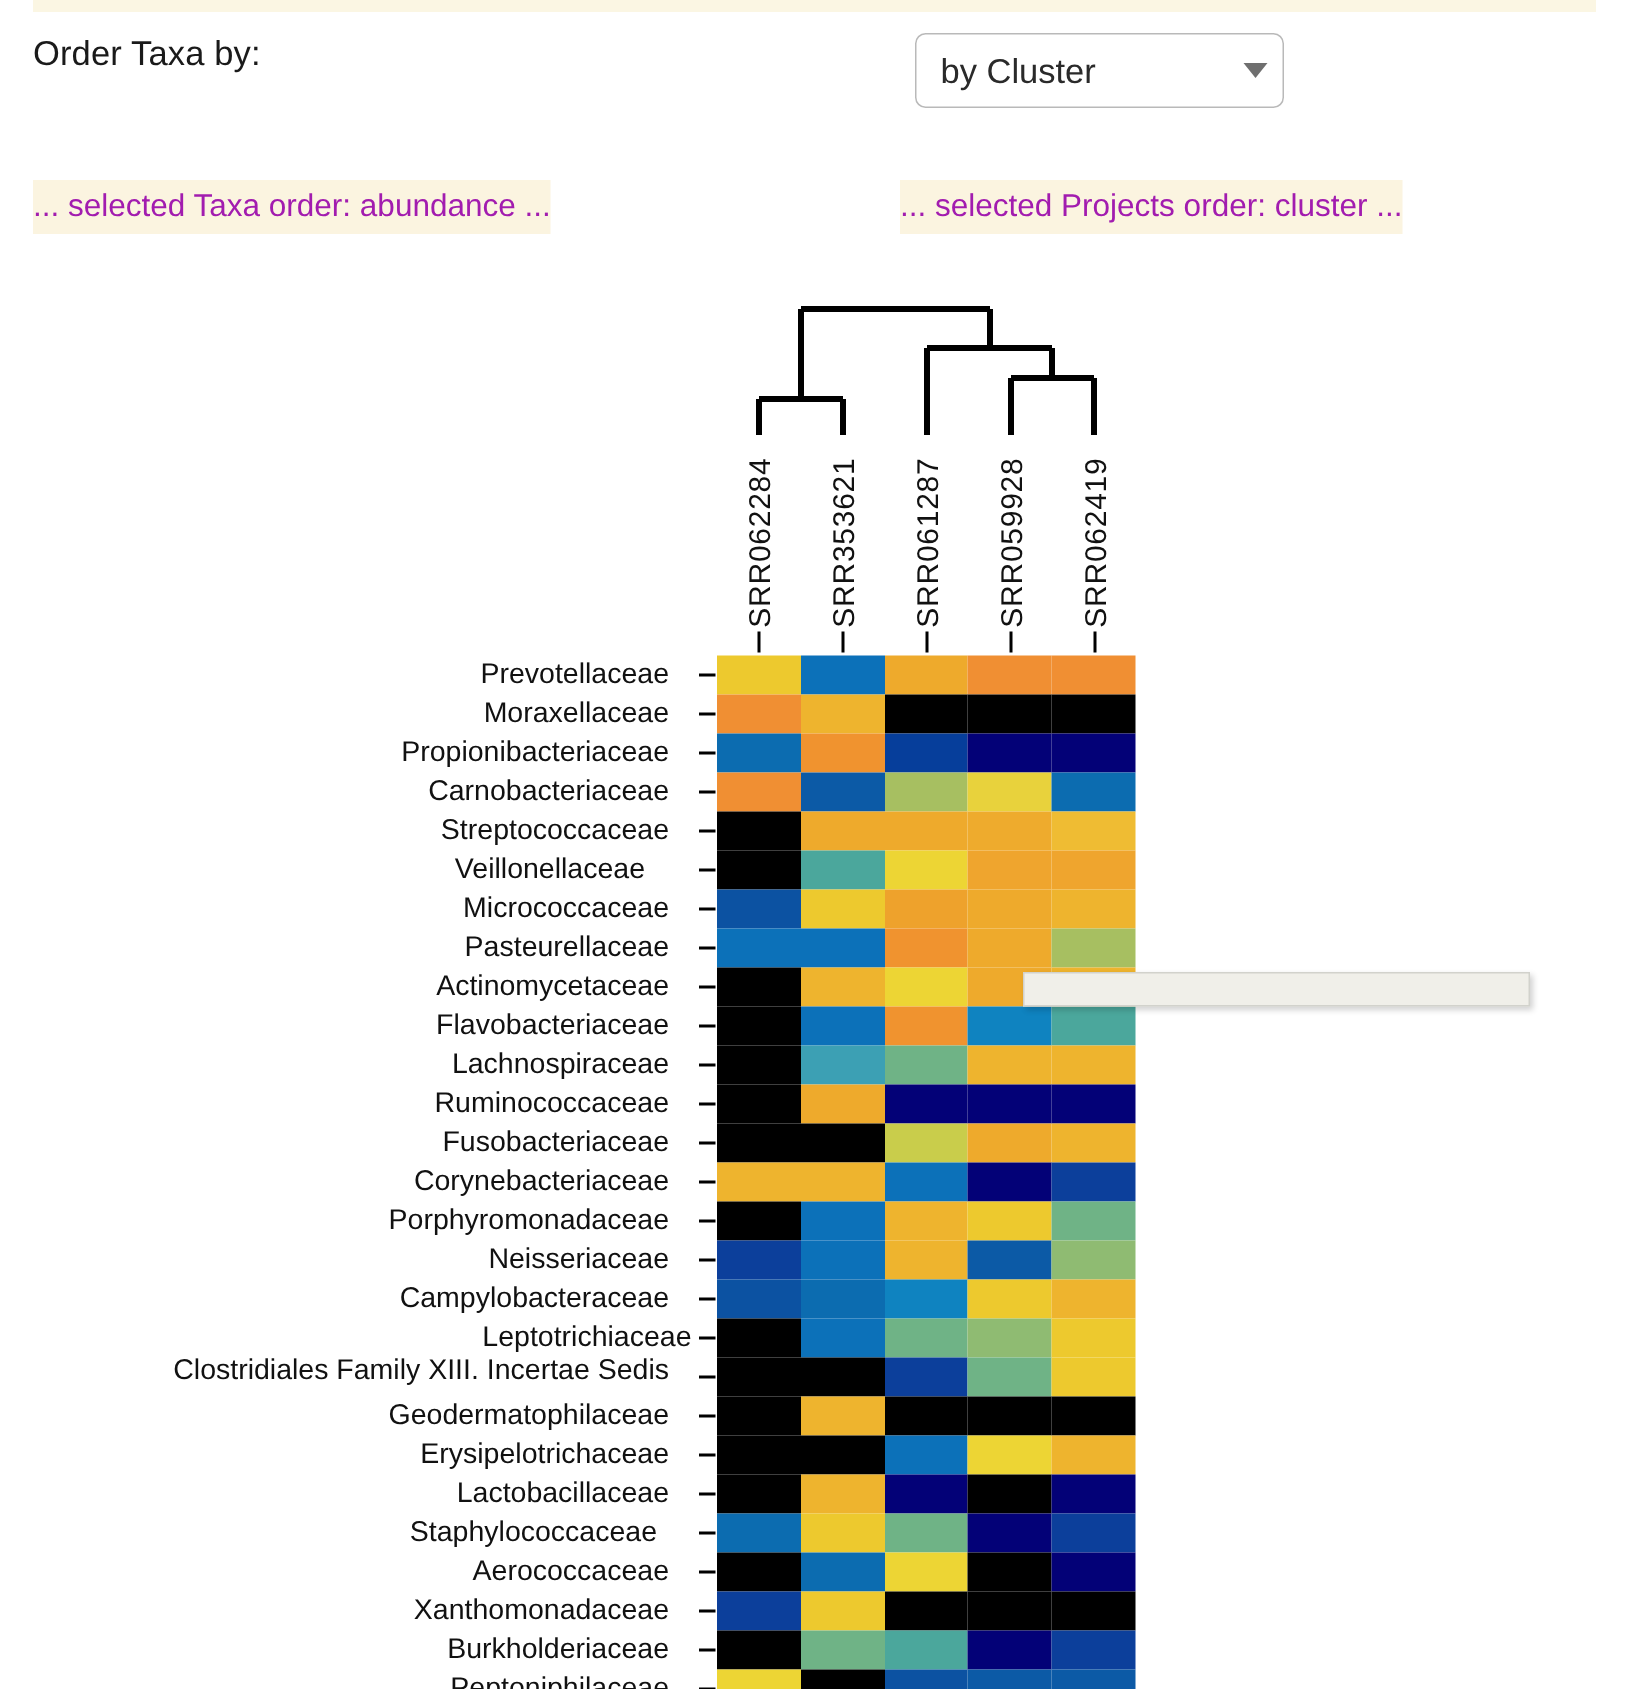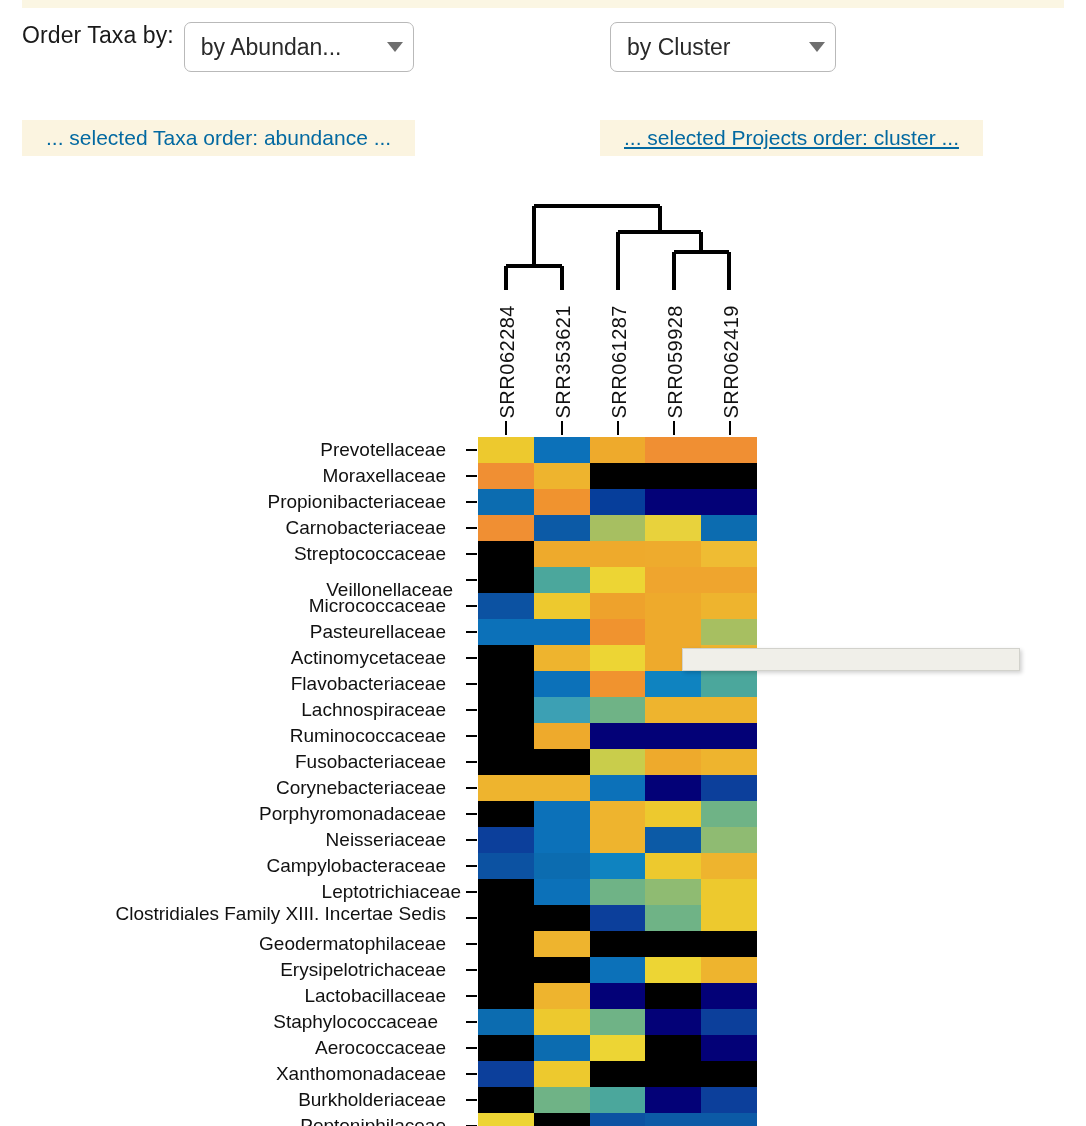--- a/index.html
+++ b/index.html
@@ -42,21 +42,21 @@
     height: 50px;
     border: 1px solid #b9b9b9;
     border-radius: 7px;
     background: #ffffff;
     display: flex;
     align-items: center;
     padding: 0 10px 0 16px;
     cursor: pointer;
   }
   #select-taxa     { width: 230px; }
-  #select-projects { width: 226px; }
+  #select-projects { width: 246px; }
 
   .select-value {
     flex: 1 1 auto;
     font-size: 23px;
     color: #2a2a2a;
     white-space: nowrap;
     overflow: hidden;
   }
   .caret {
     flex: 0 0 auto;
@@ -65,26 +65,26 @@
     border-right: 8px solid transparent;
     border-top: 10px solid #6f6f6f;
     margin-left: 6px;
   }
 
   
   .status-banner {
     position: absolute;
     background: #fbf4e0;
     font-size: 21px;
-    color: #0369a1;
-    padding: 6px 24px;
+    color: #a21caf;
+    padding: 6px 0;
     white-space: nowrap;
   }
   #status-taxa     { left: 22px;  top: 120px; }
-  #status-projects { left: 600px; top: 120px; text-decoration: underline; }
+  #status-projects { left: 600px; top: 120px; }
 
   
   #plot { position: absolute; left: 0; top: 0; width: 1086px; height: 1126px; }
 
   
   #dendrogram { position: absolute; left: 478px; top: 190px; }
 
   
   .col-label {
     position: absolute;
@@ -153,24 +153,20 @@
 </style>
 </head>
 <body>
 
 <div id="top-strip"></div>
 
 <div id="controls">
 
   <div class="ctrl-group" id="ctrl-taxa">
     <span class="ctrl-label">Order Taxa by:</span>
-    <div class="select-box" id="select-taxa">
-      <span class="select-value">by Abundan...</span>
-      <span class="caret"></span>
-    </div>
   </div>
 
   <div class="ctrl-group" id="ctrl-projects">
     <div class="select-box" id="select-projects">
       <span class="select-value">by Cluster</span>
       <span class="caret"></span>
     </div>
   </div>
 
 </div>
@@ -218,21 +214,21 @@
       <span class="row-label" style="top: 0px; right: 20px;">Prevotellaceae</span>
       <span class="row-tick" style="top: 12px;"></span>
       <span class="row-label" style="top: 26px; right: 20px;">Moraxellaceae</span>
       <span class="row-tick" style="top: 38px;"></span>
       <span class="row-label" style="top: 52px; right: 20px;">Propionibacteriaceae</span>
       <span class="row-tick" style="top: 64px;"></span>
       <span class="row-label" style="top: 78px; right: 20px;">Carnobacteriaceae</span>
       <span class="row-tick" style="top: 90px;"></span>
       <span class="row-label" style="top: 104px; right: 20px;">Streptococcaceae</span>
       <span class="row-tick" style="top: 116px;"></span>
-      <span class="row-label" style="top: 130px; right: 13px; margin-top: 10px;">Veillonellaceae</span>
+      <span class="row-label" style="top: 130px; right: 36px;">Veillonellaceae</span>
       <span class="row-tick" style="top: 142px;"></span>
       <span class="row-label" style="top: 156px; right: 20px;">Micrococcaceae</span>
       <span class="row-tick" style="top: 168px;"></span>
       <span class="row-label" style="top: 182px; right: 20px;">Pasteurellaceae</span>
       <span class="row-tick" style="top: 194px;"></span>
       <span class="row-label" style="top: 208px; right: 20px;">Actinomycetaceae</span>
       <span class="row-tick" style="top: 220px;"></span>
       <span class="row-label" style="top: 234px; right: 20px;">Flavobacteriaceae</span>
       <span class="row-tick" style="top: 246px;"></span>
       <span class="row-label" style="top: 260px; right: 20px;">Lachnospiraceae</span>

